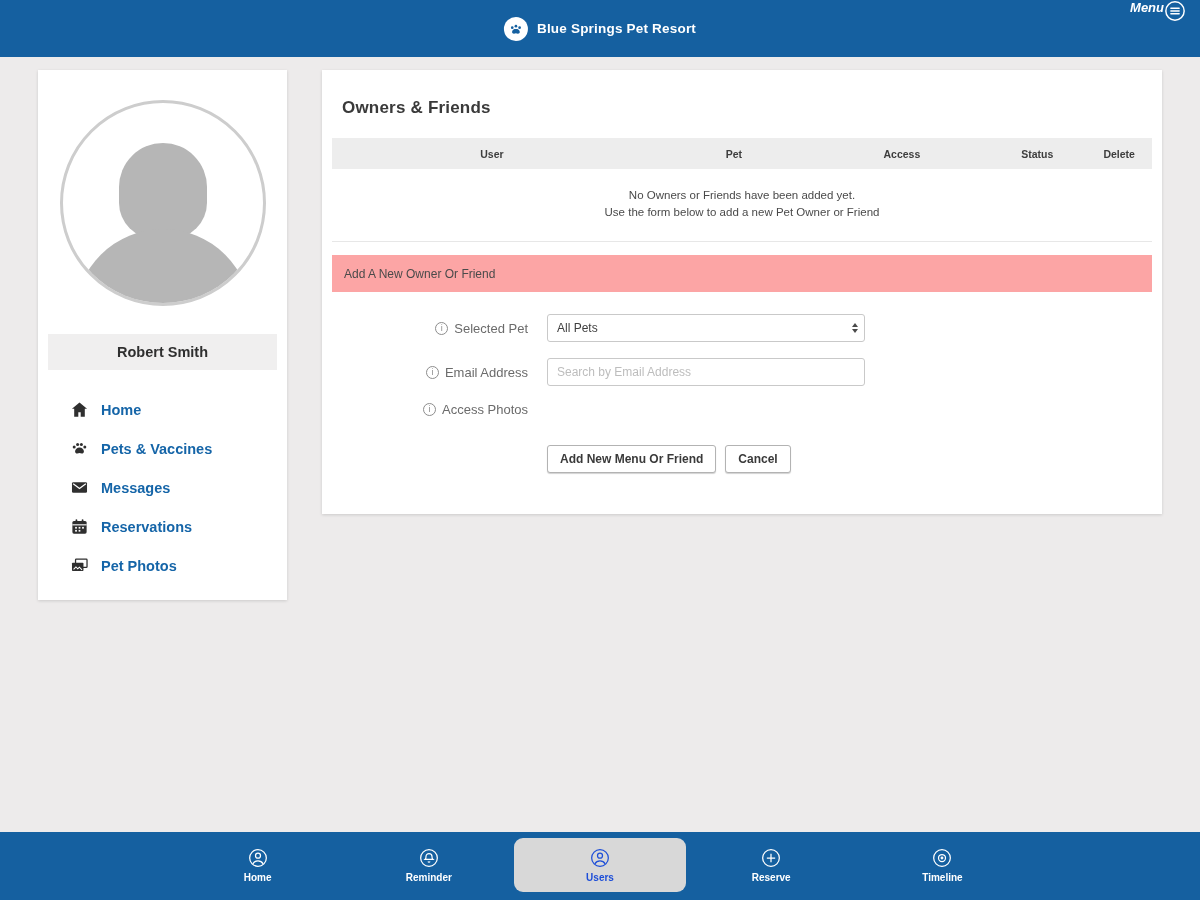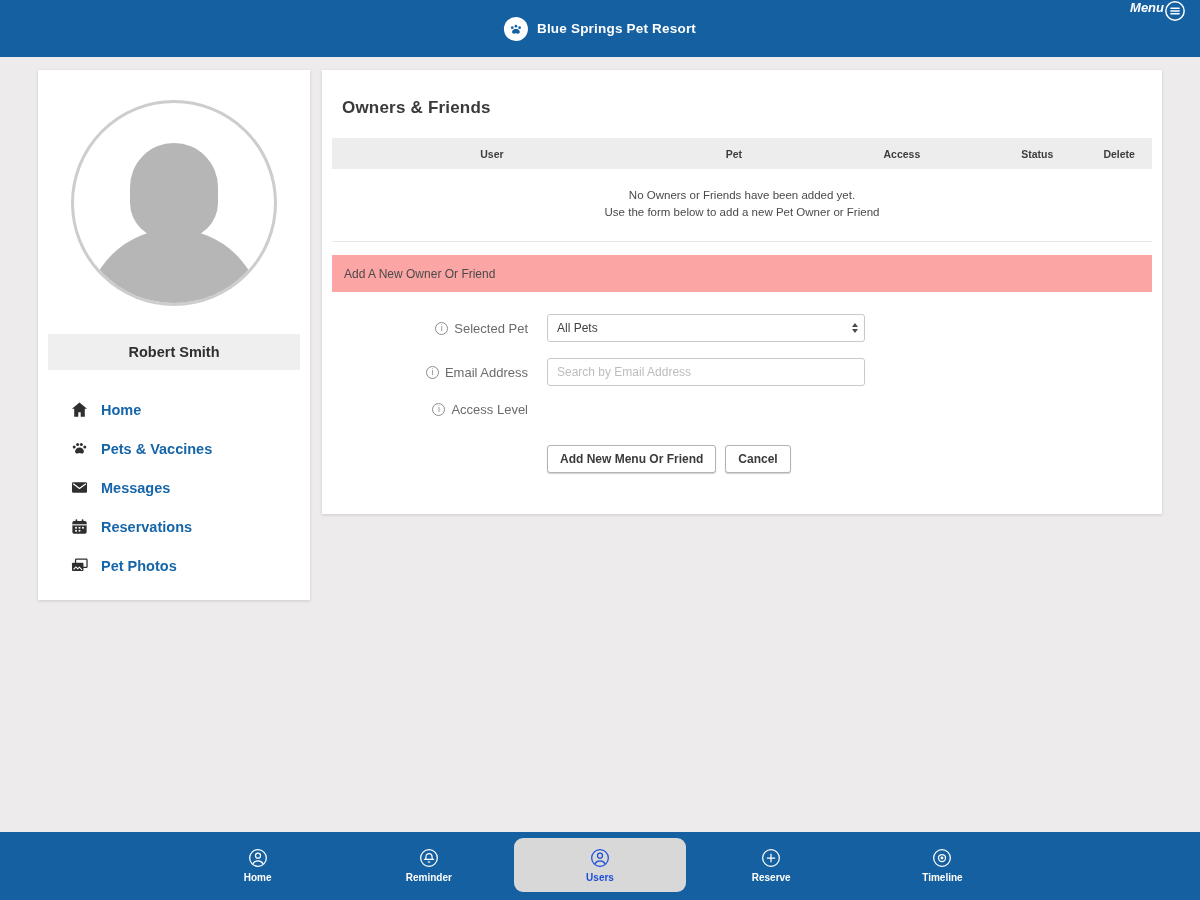--- a/index.html
+++ b/index.html
@@ -26,21 +26,21 @@
     display:flex; align-items:center; justify-content:center;
   }
   .menu-group {
     position:absolute; right:14px; top:0; height:57px;
     display:flex; align-items:flex-start; cursor:pointer;font-style:italic;
   }
   .menu-label { font-size:13px; font-weight:bold; }
 
   
   .sidebar-card {
-    position:absolute; left:38px; top:70px; width:272px; height:530px;
+    position:absolute; left:38px; top:70px; width:249px; height:530px;
     background:#fff; box-shadow:0 1px 3px rgba(0,0,0,.14);
   }
   .avatar {
     width:206px; height:206px; margin:30px auto 0;
     border-radius:50%; border:3px solid #cdcdcd; background:#fff;
     overflow:hidden; position:relative;
   }
   .avatar .head {
     position:absolute; width:88px; height:96px; left:56px; top:40px;
     background:#b6b6b6; border-radius:46px 46px 38px 38px;
@@ -284,21 +284,21 @@
         <span>Email Address</span>
       </div>
       <div class="control">
         <input type="text" placeholder="Search by Email Address" style="">
       </div>
     </div>
 
     <div class="form-row">
       <div class="form-label">
         <i class="info-icon"></i>
-        <span>Access Level</span>
+        <span>Access Photos</span>
       </div>
     </div>
 
     <div class="buttons-row">
       <button class="btn">Add New Menu Or Friend</button>
       <button class="btn">Cancel</button>
     </div>
 
   </div>
 </main>

